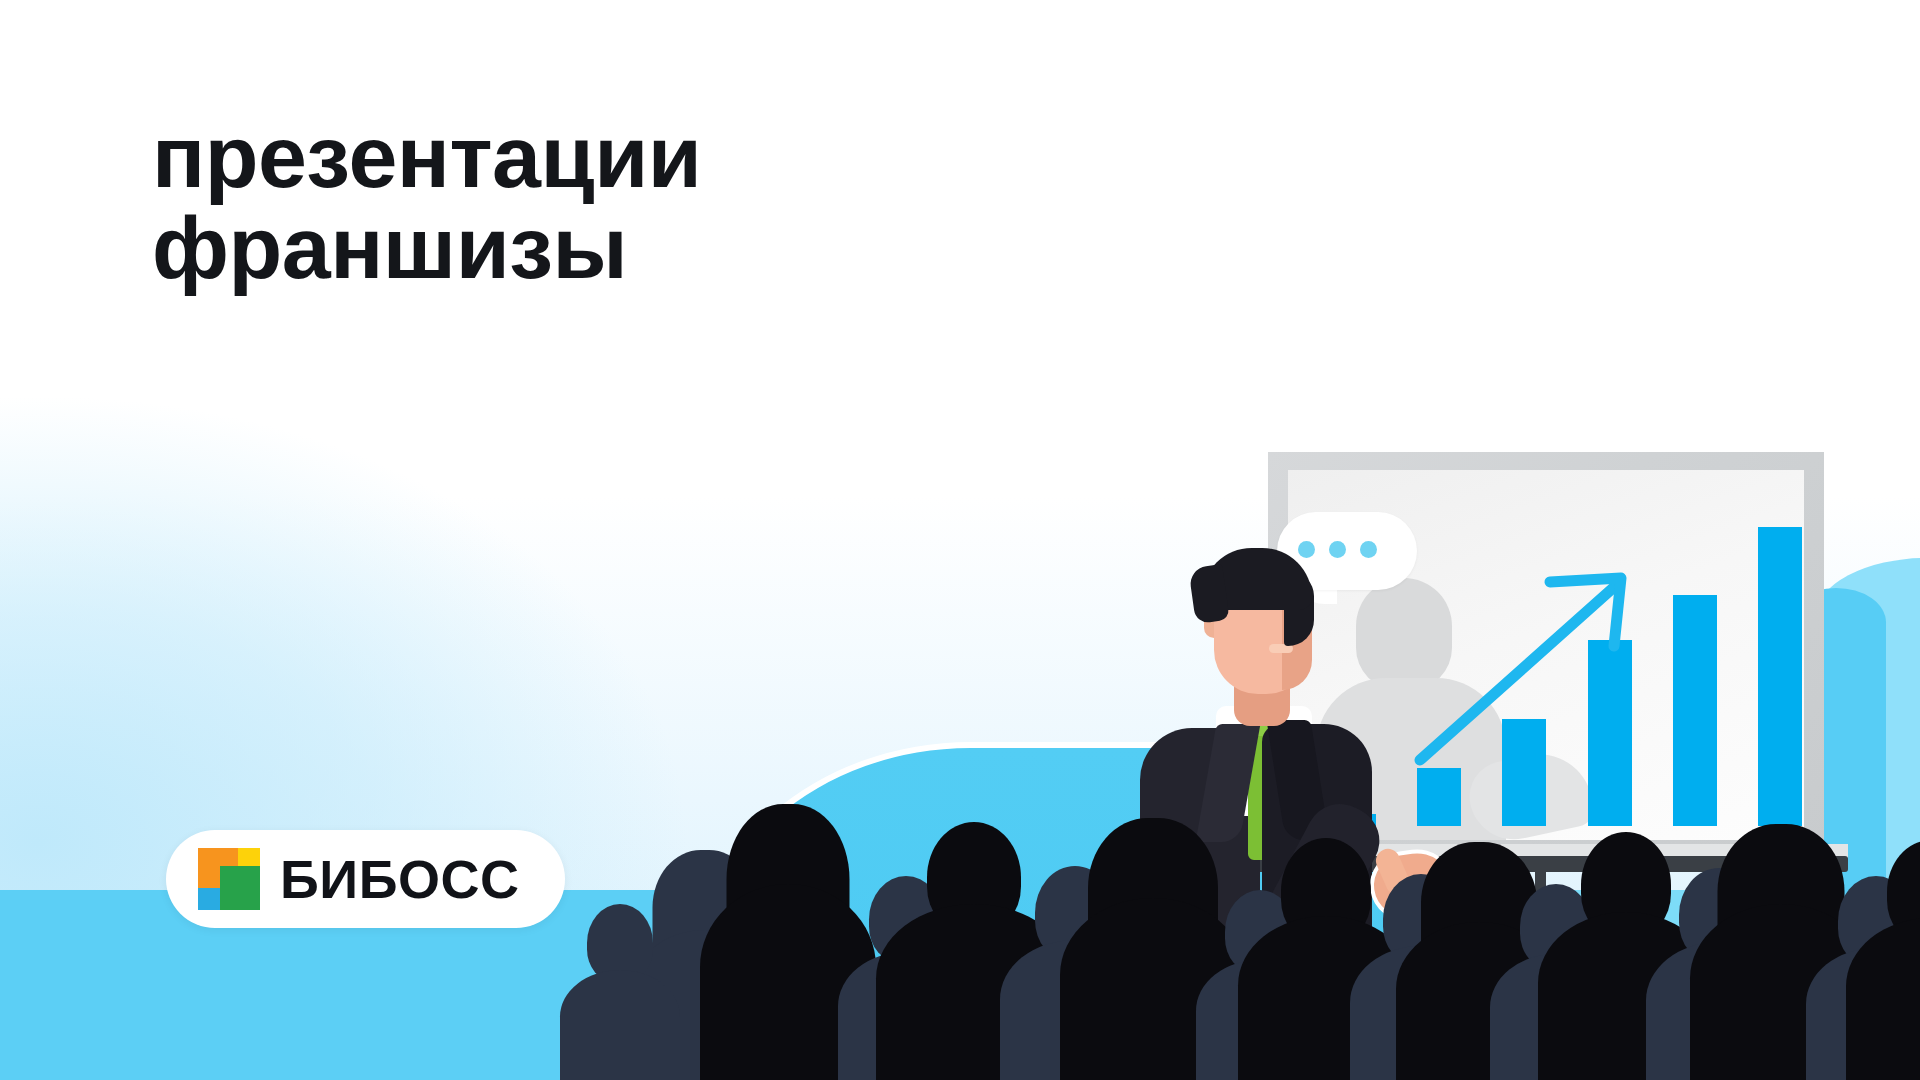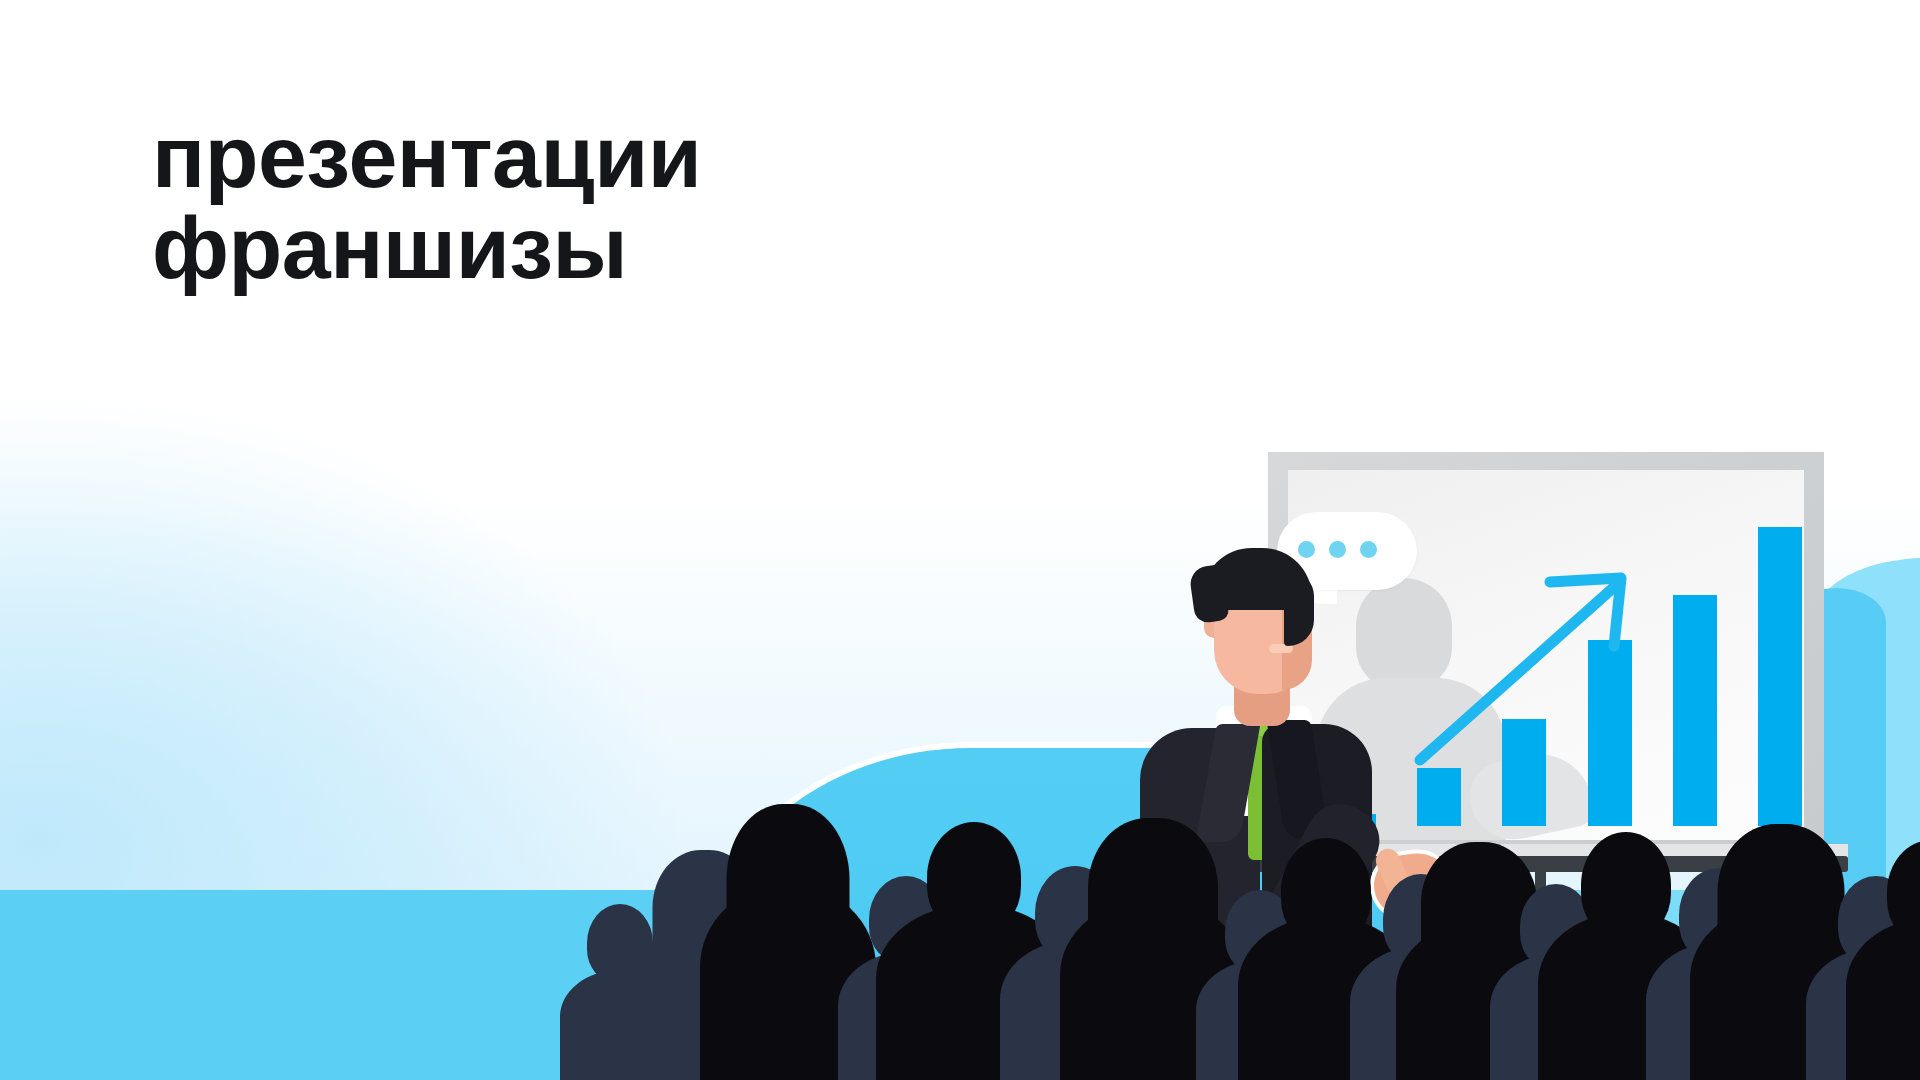--- a/index.html
+++ b/index.html
@@ -396,20 +396,29 @@
   <div class="blob"></div>
 
   <div class="col-right-far"></div>
   <div class="col-right-near"></div>
 
   <div class="headline">
     <span class="line">презентации</span>
     <span class="line">франшизы</span>
   </div>
 
+  <div class="logo-pill">
+    <div class="logo-mark">
+      <span class="lm lm-orange"></span>
+      <span class="lm lm-yellow"></span>
+      <span class="lm lm-blue"></span>
+      <span class="lm lm-green"></span>
+    </div>
+    <div class="logo-word">БИБОСС</div>
+  </div>
 
   <div class="board-frame">
     <div class="board-canvas">
 
       <div class="board-ghost-head"></div>
       <div class="board-ghost-body"></div>
       <div class="board-ghost-hand"></div>
 
       <div class="bars" id="bars">
           <span class="bar" style="left: 0px; height: 12px; background: rgb(0, 174, 239);"></span>

